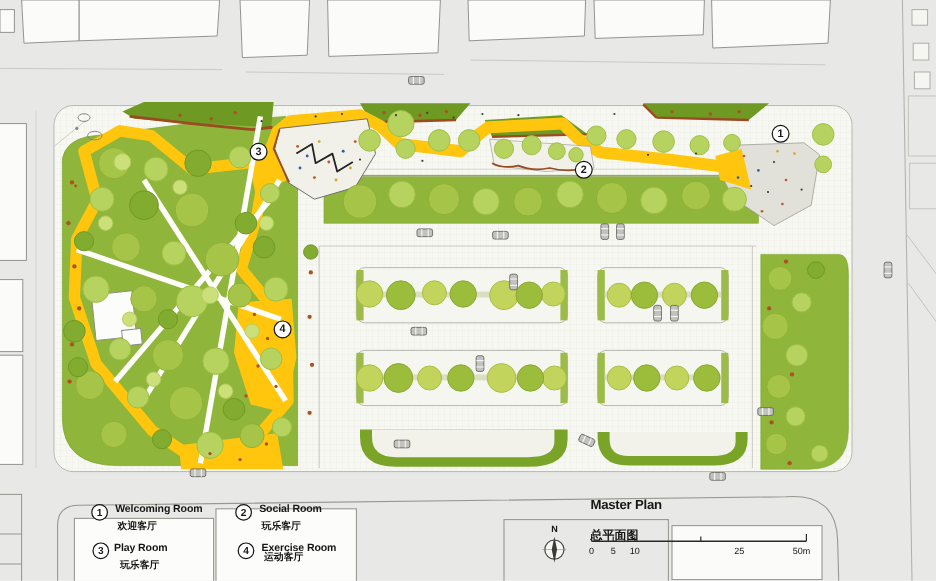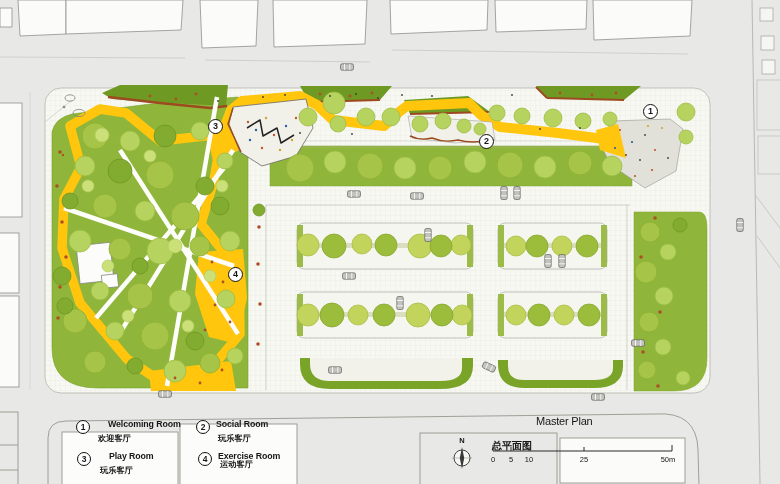--- a/index.html
+++ b/index.html
@@ -8,21 +8,21 @@
   .stage svg.base{position:absolute;left:0;top:0;}
   .ovl{position:absolute;white-space:nowrap;}
   .marker{position:absolute;width:15px;height:15px;border:1.6px solid #111;border-radius:50%;
           background:#FFF;display:flex;align-items:center;justify-content:center;
           font-size:9px;font-weight:bold;line-height:1;box-sizing:border-box;}
   .lgnum{position:absolute;width:14px;height:14px;border:1.4px solid #111;border-radius:50%;
          background:#FFF;display:flex;align-items:center;justify-content:center;
          font-size:8.5px;font-weight:bold;line-height:1;box-sizing:border-box;}
   .lgen{font-size:8.8px;font-weight:bold;letter-spacing:-0.1px;}
   .lgzh{font-size:8.2px;font-weight:bold;}
-  .mp-title{font-size:11px;font-weight:normal;letter-spacing:-0.2px;margin-left:44px;}
+  .mp-title{font-size:11px;font-weight:bold;letter-spacing:-0.2px;}
   .mp-zh{font-size:10px;font-weight:bold;}
   .north-label{font-size:7.5px;font-weight:bold;width:16px;text-align:center;}
   .scale-label{font-size:7.5px;transform:translateX(-50%);}
 </style>
 </head>
 <body>
 
 <div class="stage">
 
 <svg class="base" width="780" height="484" viewBox="0 0 780 484">
@@ -420,46 +420,46 @@
       <span>3</span>
     </div>
 <div class="marker" style="left:228px;top:267px;">
       <span>4</span>
     </div>
 
 <div>
   <div class="lgnum" style="left:76px;top:420px;">
         <span>1</span>
       </div>
-  <div class="ovl lgen" style="left:96px;top:419px;margin-left:12px;">Welcoming Room</div>
+  <div class="ovl lgen" style="left:96px;top:419px;">Welcoming Room</div>
   <div class="ovl lgzh" style="left:98px;top:433px;">欢迎客厅</div>
 
   <div class="lgnum" style="left:196px;top:420px;">
         <span>2</span>
       </div>
   <div class="ovl lgen" style="left:216px;top:419px;text-align:right;">Social Room</div>
   <div class="ovl lgzh" style="left:218px;top:433px;">玩乐客厅</div>
 
   <div class="lgnum" style="left:77px;top:452px;">
         <span>3</span>
       </div>
-  <div class="ovl lgen" style="left:109px;top:451px;">Play Room</div>
+  <div class="ovl lgen" style="left:95px;top:451px;">Play Room</div>
   <div class="ovl lgzh" style="left:100px;top:465px;">玩乐客厅</div>
 
   <div class="lgnum" style="left:198px;top:452px;">
         <span>4</span>
       </div>
   <div class="ovl lgen" style="left:218px;top:451px;">Exercise Room</div>
   <div class="ovl lgzh" style="left:220px;top:459px;">运动客厅</div>
 </div>
 
 <div>
   <div class="ovl mp-title" style="left:492px;top:415px;">Master Plan</div>
   <div class="ovl mp-zh" style="left:492px;top:439px;">总平面图</div>
   <div class="ovl north-label" style="left:454px;top:436px;">N</div>
   <div class="ovl scale-label" style="left:493px;top:455px;">0</div>
   <div class="ovl scale-label" style="left:511px;top:455px;">5</div>
   <div class="ovl scale-label" style="left:529px;top:455px;">10</div>
-  <div class="ovl scale-label" style="left:584px;top:455px;text-align:right;">25</div>
+  <div class="ovl scale-label" style="left:616px;top:455px;text-align:right;">25</div>
   <div class="ovl scale-label" style="left:668px;top:455px;text-align:center;">50m</div>
 </div>
 
 </div>
 
 </body></html>

